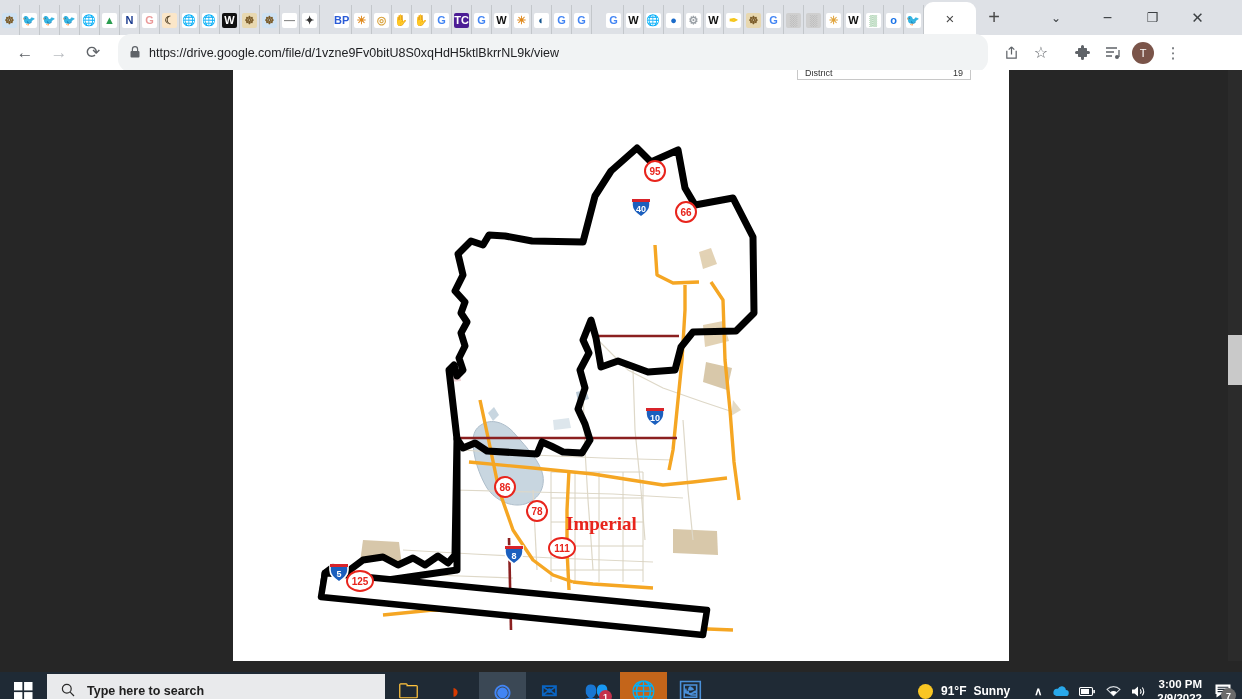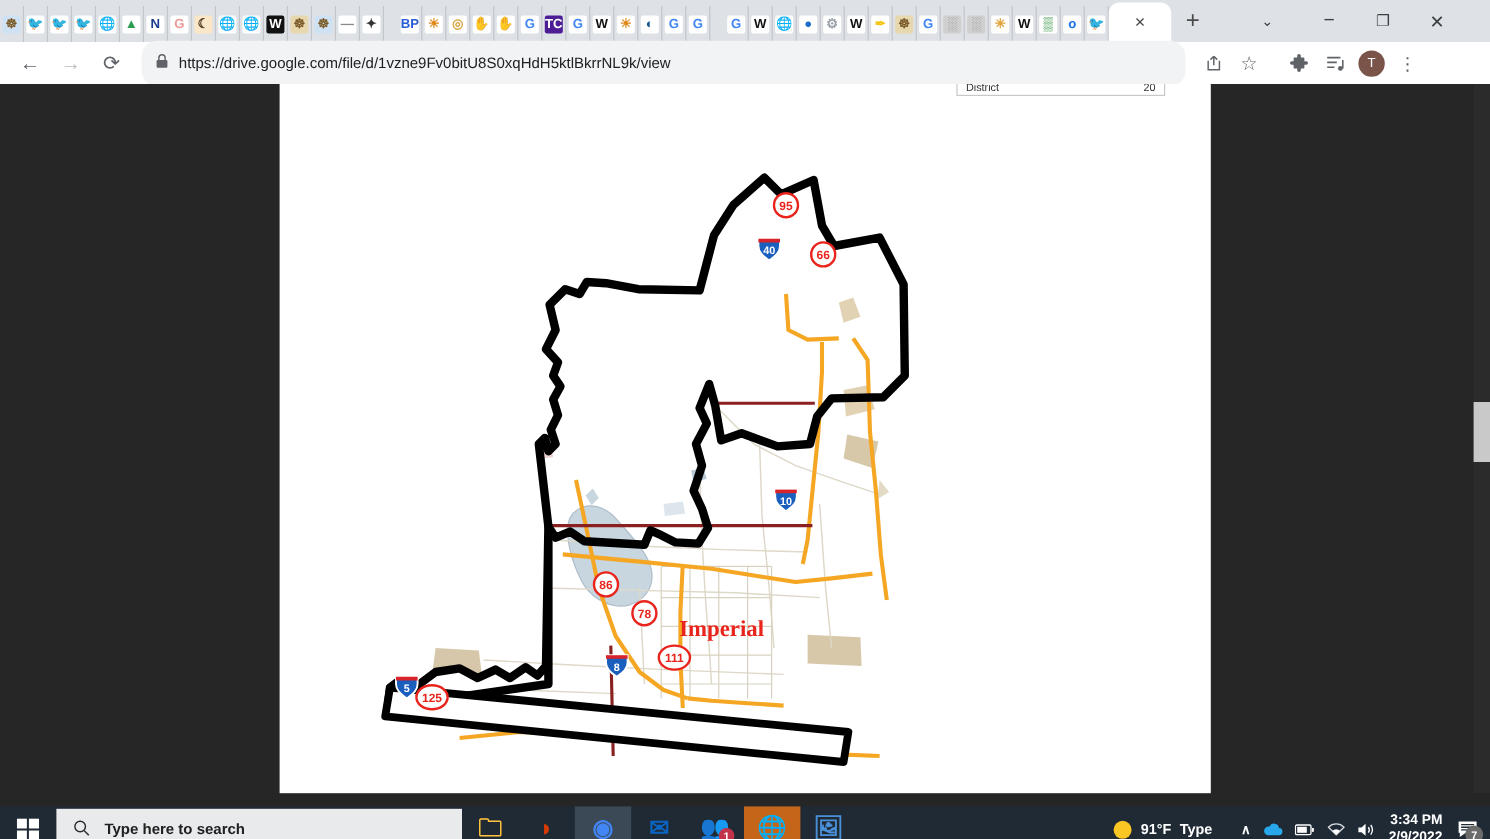--- a/index.html
+++ b/index.html
@@ -291,21 +291,21 @@
     <div id="avatar">T</div>
     <div class="tbicon" style="margin-right:6px;font-size:15px;">⋮</div>
   </div>
 </div>
 
 <div id="viewer">
   <div id="page">
 
     <div id="infobox">
       <span>District</span>
-      <span>20</span>
+      <span>19</span>
     </div>
 
     <svg id="map" viewBox="0 0 776 591">
 
       <path fill="#ffffff" stroke="none" d="M404,78 L418,92 L445,80 L452,118 L462,135 L500,128 L520,167 L521,243
                L503,261 L460,262 L448,277 L442,300 L415,302 L385,291 L368,297 L363,268
                L358,250 L350,270 L356,283 L347,300 L352,318 L345,339 L352,354 L357,370
                L349,383 L330,382 L318,376 L309,372 L304,384 L254,381 L242,373 L230,378
                L224,369 L216,300 L221,295 L224,306 L230,300 L226,288 L232,276 L228,263
                L234,252 L228,243 L232,232 L222,221 L230,205 L225,184 L238,171 L250,175
@@ -475,21 +475,21 @@
       </div>
       <div class="tbapp running" style="left: 667px;">
         <span class="appicon" style="color: rgb(74, 144, 217); font-size: 20px; line-height: 26px; text-align: center;">🖼</span>
       </div>
     </div>
 
   <div id="tray">
     <div id="weather" class="trayitem">
       <span id="weatherdot"></span>
       <span style="margin-right:7px;">91°F</span>
-      <span>Type</span>
+      <span>Sunny</span>
     </div>
 
     <div class="trayitem" style="margin-left:14px;font-size:11px;">∧</div>
 
     <div class="trayitem">
       <svg width="17" height="12" viewBox="0 0 17 12">
         <path d="M4.3 11h9.3a3 3 0 0 0 .3-6 4.2 4.2 0 0 0-8-1.2A3.1 3.1 0 0 0 4.3 11z" fill="#28a8ea"></path>
       </svg>
     </div>
 
@@ -509,21 +509,21 @@
     </div>
 
     <div class="trayitem">
       <svg width="16" height="13" viewBox="0 0 16 13">
         <path d="M1 4.5h2.6L7 1.5v10L3.6 8.5H1z" fill="#ffffff"></path>
         <path d="M9.3 4.2a4 4 0 0 1 0 4.6 M11.3 2.5a7 7 0 0 1 0 8" fill="none" stroke="#ffffff" stroke-width="1.1"></path>
       </svg>
     </div>
 
     <div id="clock">
-      <span>3:34 PM</span>
+      <span>3:00 PM</span>
       <span>2/9/2022</span>
     </div>
 
     <div id="notif" class="trayitem">
       <svg width="18" height="16" viewBox="0 0 18 16">
         <path d="M1.5 1.5h15v9.5h-9L2.5 14.5V11h-1z" fill="#ffffff"></path>
         <path d="M3.6 4.2h10.8M3.6 6.4h10.8M3.6 8.6h7" stroke="#1f2a35" stroke-width="1.1"></path>
       </svg>
       <span id="notifbadge">7</span>
     </div>

